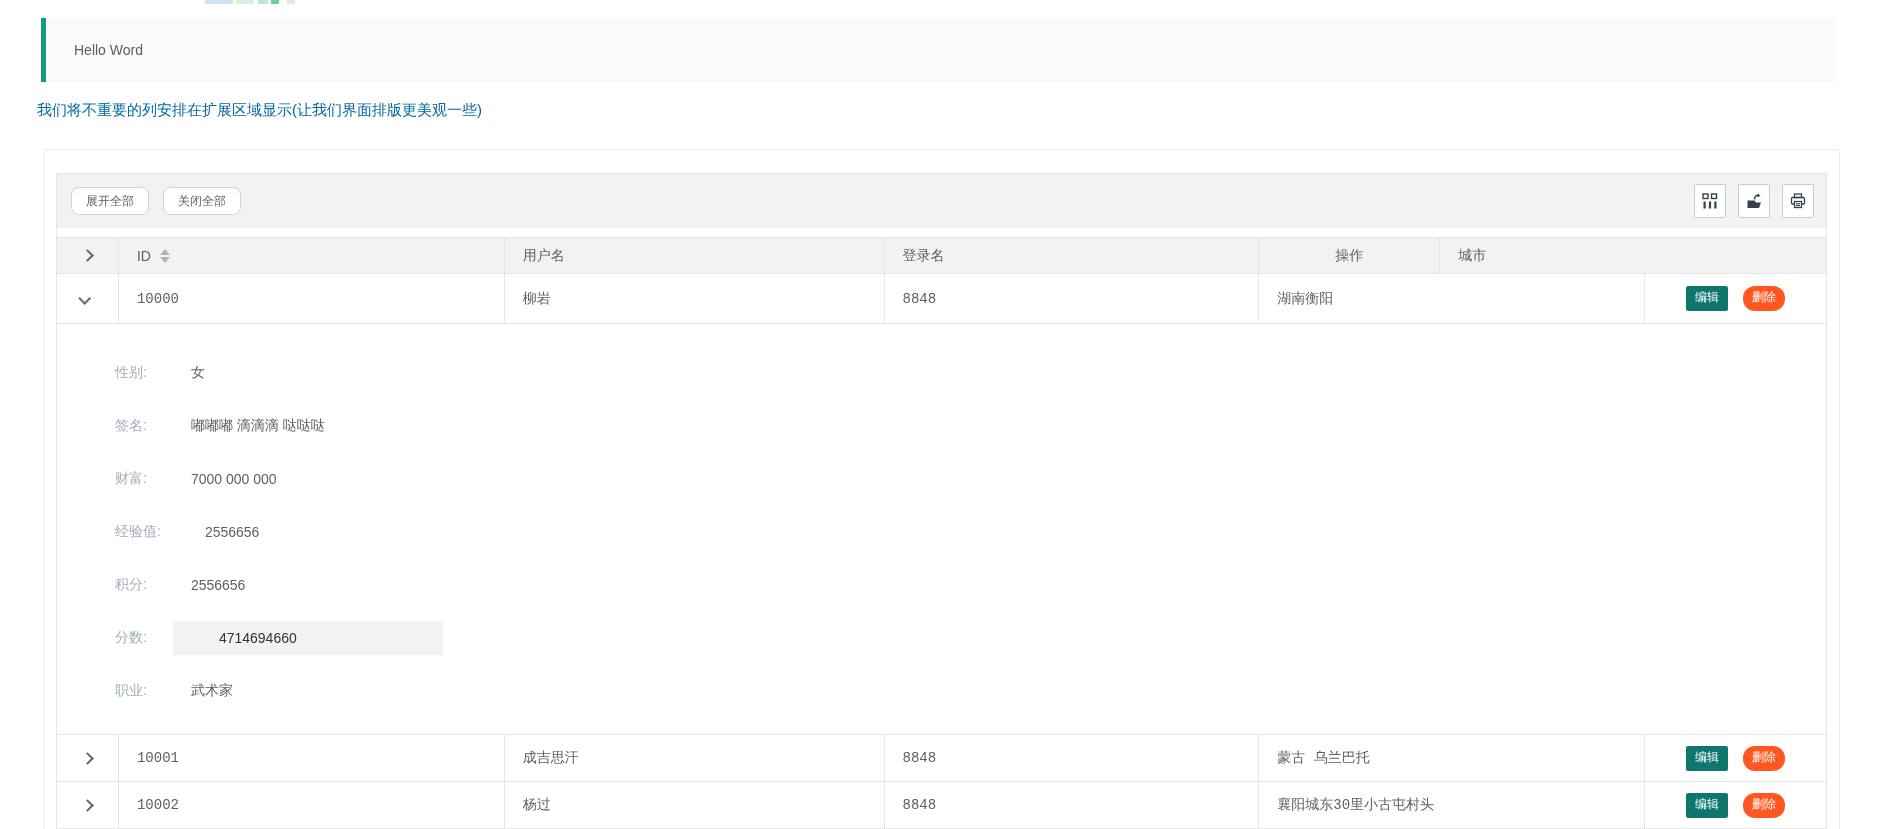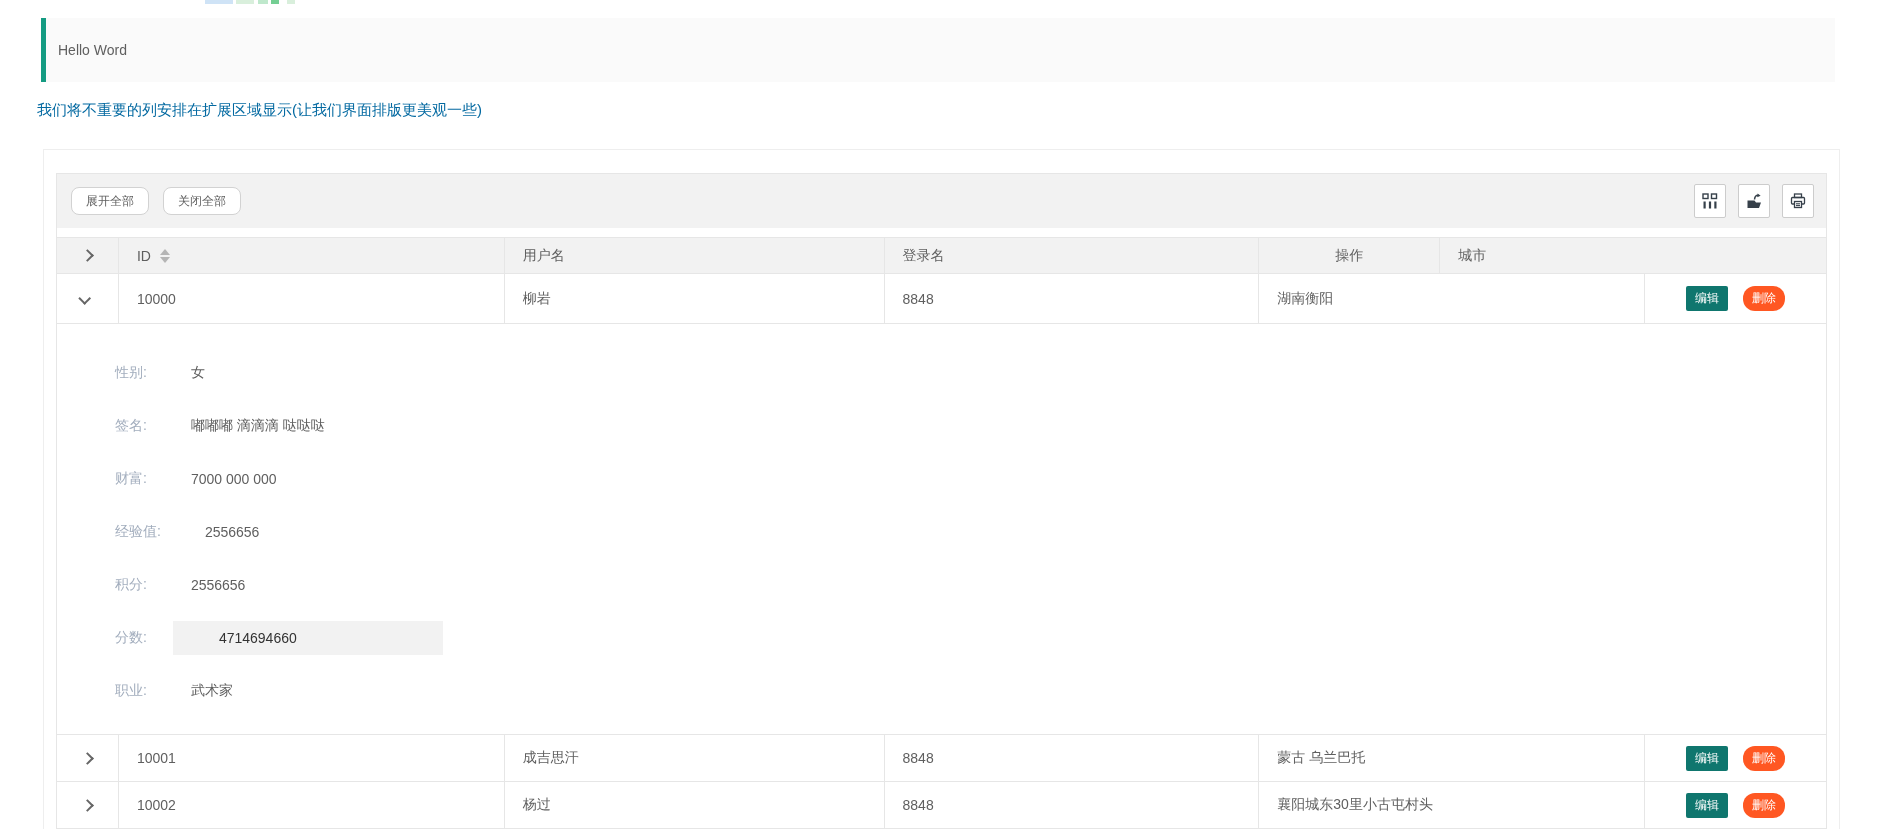--- a/index.html
+++ b/index.html
@@ -6,21 +6,21 @@
   html,body { width:1888px; height:829px; overflow:hidden; background:#fff;
     font-family:"Liberation Sans","DejaVu Sans",sans-serif; font-size:14px; color:#5f5f5f; }
   .stage { position:relative; width:1888px; height:829px; }
 
   
   .sliver { position:absolute; top:0; height:4px; }
 
   
   .quote { position:absolute; left:41px; top:18px; width:1794px; height:64px;
     background:#fafafa; border-left:5px solid #149b82; display:flex; align-items:center;
-    padding-left:12px; color:#5f5f5f; font-size:14px; }
+    padding-left:28px; color:#5f5f5f; font-size:14px; }
 
   .desc { position:absolute; left:37px; top:101px; font-size:15px; color:#0369a1; }
 
   
   .card { position:absolute; left:43px; top:149px; width:1797px; height:724px;
     background:#fff; border:1px solid #eee; padding:23px 12px 0 12px; }
 
   .table-wrap { border:1px solid #e6e6e6; background:#fff; }
 
   
@@ -31,21 +31,21 @@
   .tool-icons { position:absolute; right:12px; top:10px; display:flex; }
   .ibox { width:32px; height:34px; background:#fff; border:1px solid #ccc; border-radius:2px;
     margin-left:12px; display:flex; align-items:center; justify-content:center; cursor:pointer; }
 
   .tool-gap { height:9px; background:#fff; }
 
   
   .tr { display:flex; }
   .thead { height:37px; background:#f2f2f2; border-top:1px solid #e6e6e6;
     border-bottom:1px solid #e6e6e6; }
-  .trow { background:#fff; border-bottom:1px solid #e6e6e6; }
+  .trow { background:#fff; border-bottom:1px solid #e6e6e6;font-family:Liberation Mono, monospace; }
   .h50 { height:50px; }
   .h47 { height:47px; }
   .td { border-right:1px solid #e6e6e6; padding:0 18px; display:flex; align-items:center;
     overflow:hidden; white-space:nowrap; }
   .td:last-child { border-right:none; }
   .c-exp { width:62px; justify-content:center; padding:0; }
   .c-id { width:386px; }
   .c-name { width:380px; }
   .c-login { width:375px; }
   .c-city { width:386px; }

